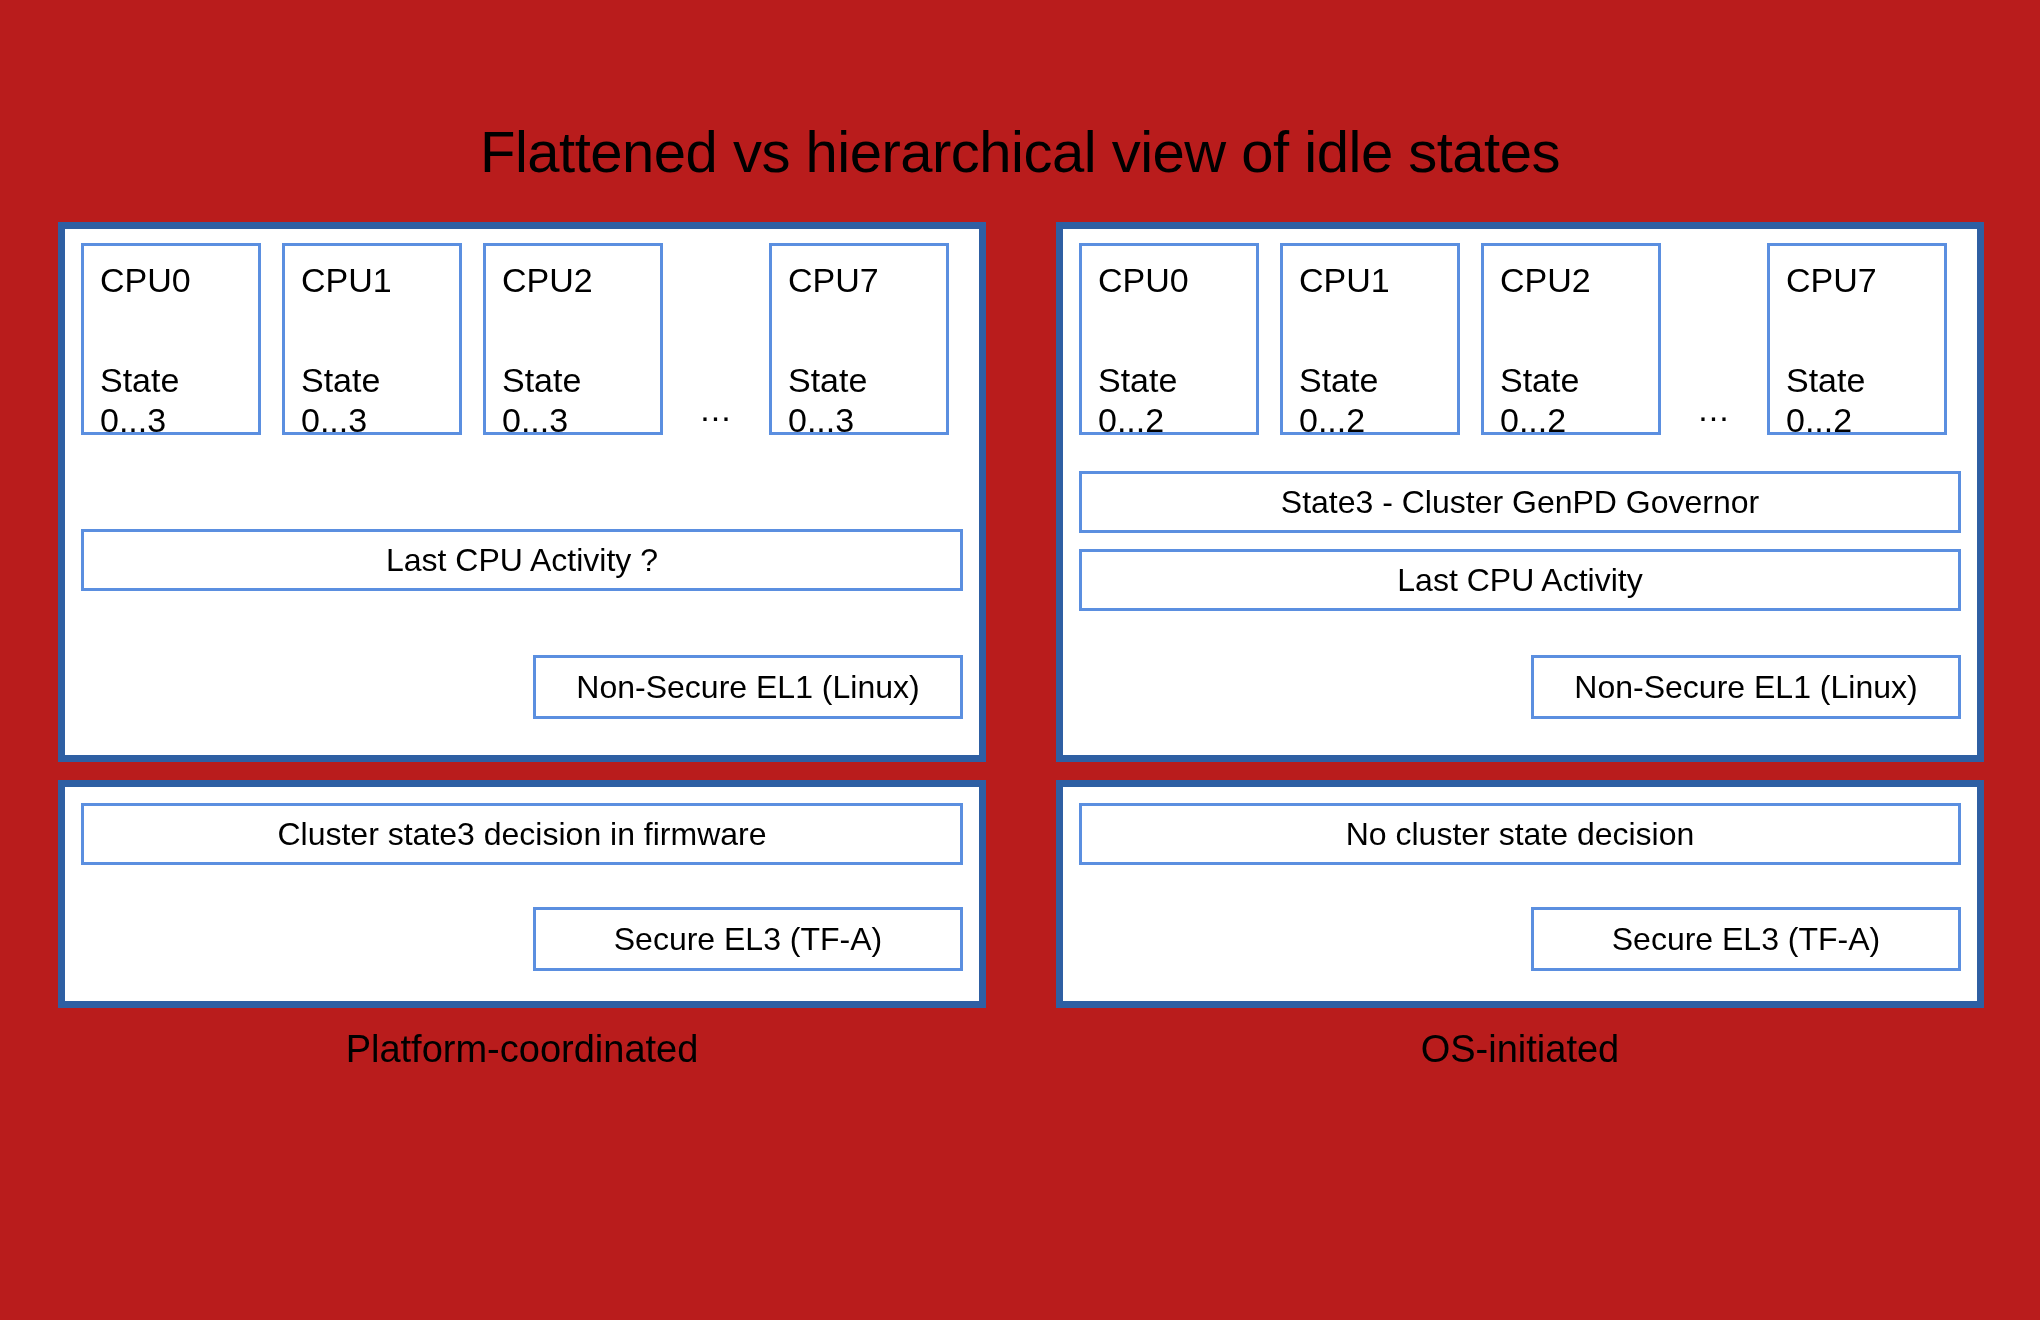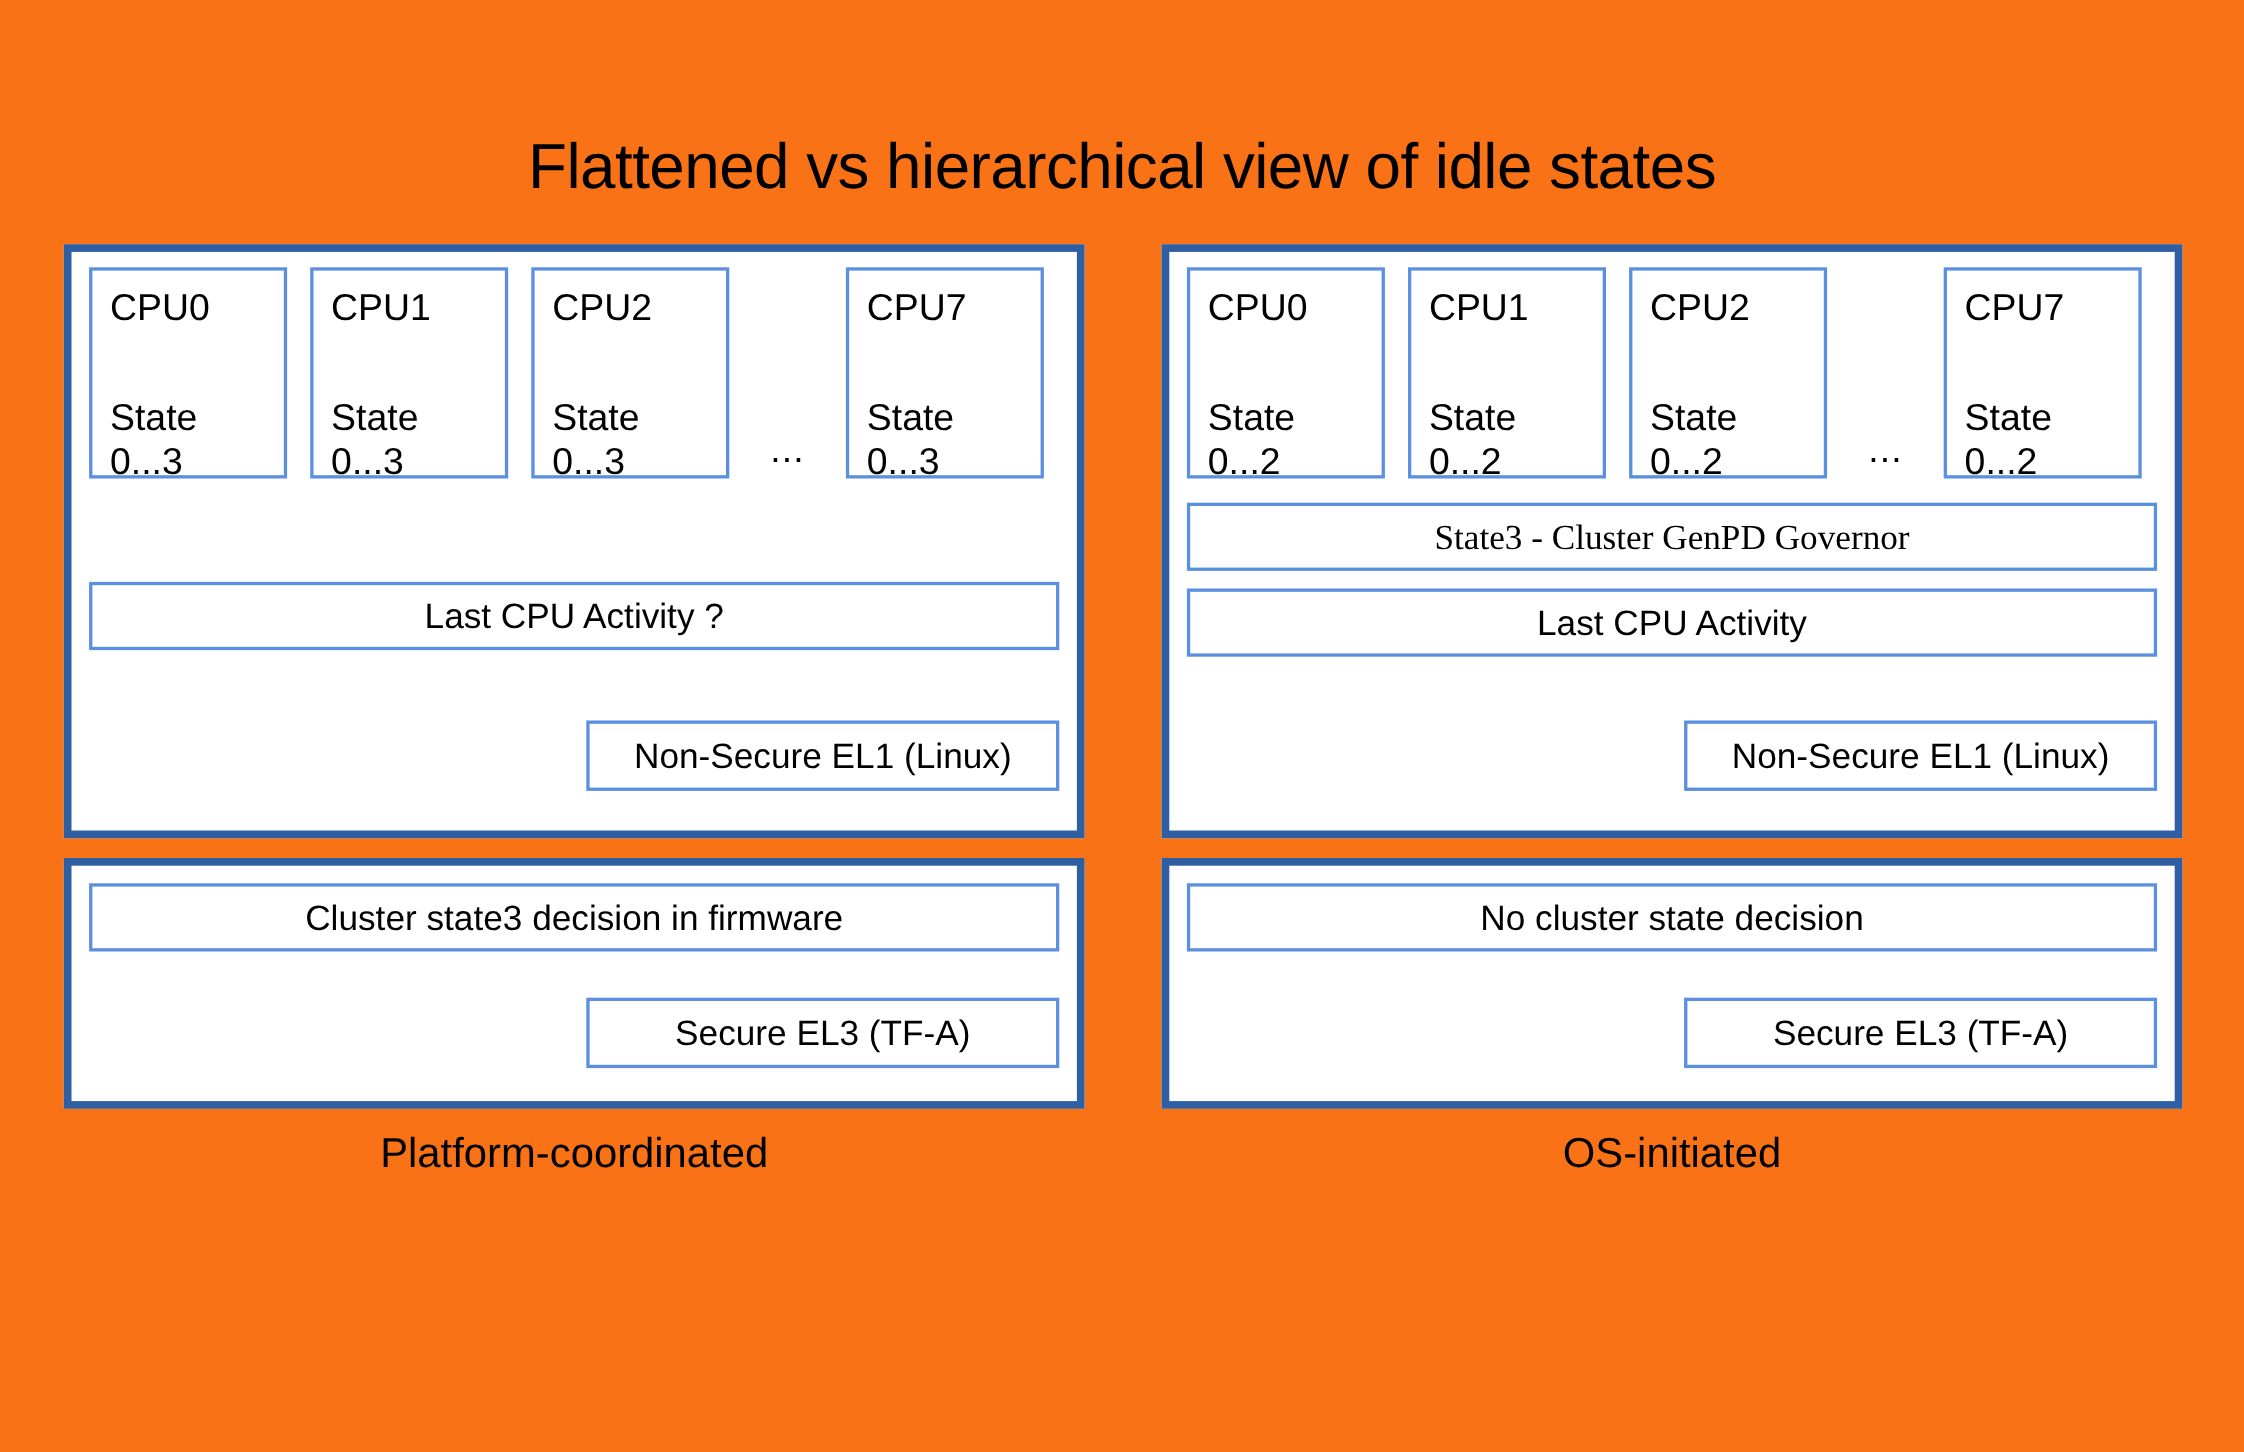--- a/index.html
+++ b/index.html
@@ -12,21 +12,21 @@
     height: 1320px;
     font-family: "Liberation Sans", sans-serif;
     color: #000000;
     overflow: hidden;
     position: relative;
   }
 
   .slide {
     position: absolute;
     inset: 0;
-    background: #f97316;
+    background: #b91c1c;
   }
 
   .title {
     position: absolute;
     left: 0;
     top: 118px;
     width: 2040px;
     text-align: center;
     font-size: 58px;
     font-weight: 400;
@@ -106,21 +106,21 @@
     border: 3px solid #5B8FE0;
     background: #ffffff;
     height: 62px;
     line-height: 56px;
     text-align: center;
     font-size: 32px;
     white-space: nowrap;
     overflow: hidden;
   }
   .bar.full   { width: 100%; }
-  .bar.gov    { margin-top: 18px; font-family: Liberation Serif, serif; }
+  .bar.gov    { margin-top: 32px; }
   .bar.last   { margin-top: 16px; }
   .bar.last-left { margin-top: 90px; }
 
   .bar.el {
     position: absolute;
     right: 16px;
     width: 430px;
     height: 64px;
     line-height: 58px;
   }

